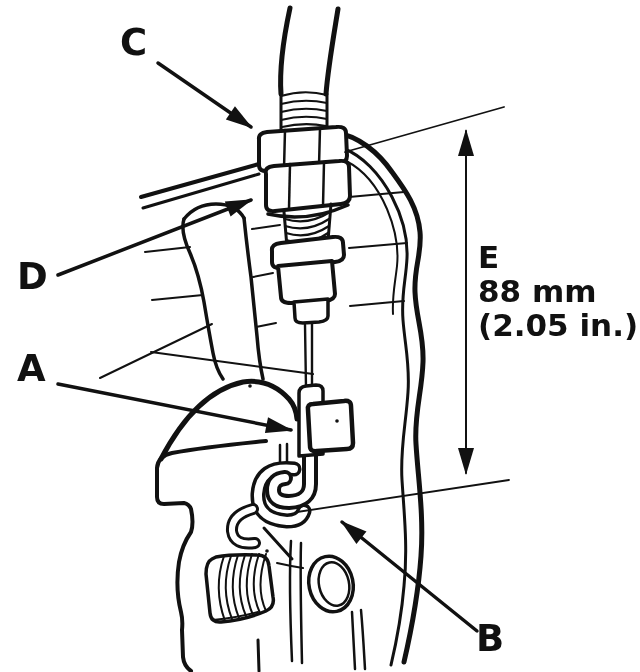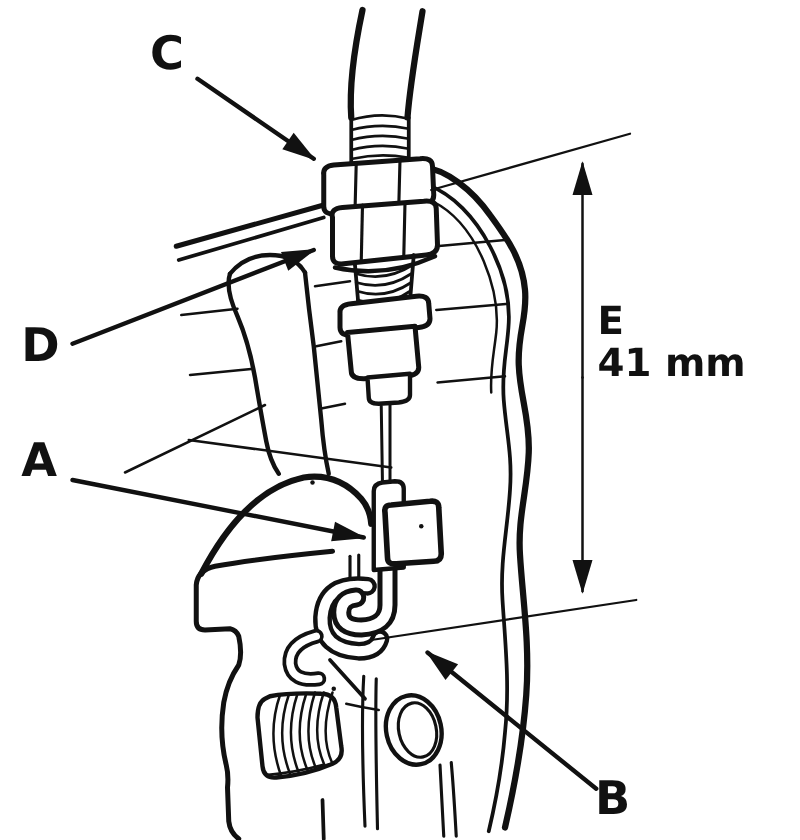--- a/index.html
+++ b/index.html
@@ -151,15 +151,16 @@
     </g>
   </svg>
 
   <div class="callout" style="left:120px;top:24px">C</div>
   <div class="callout" style="left:17px;top:258px">D</div>
   <div class="callout" style="left:17px;top:350px">A</div>
   <div class="callout" style="left:476px;top:620px">B</div>
 
   <div class="dim-block">
     <div>E</div>
-    <div>41 mm</div>
+    <div>88 mm</div>
+    <div>(2.05 in.)</div>
   </div>
 </div>
 
 </body></html>

